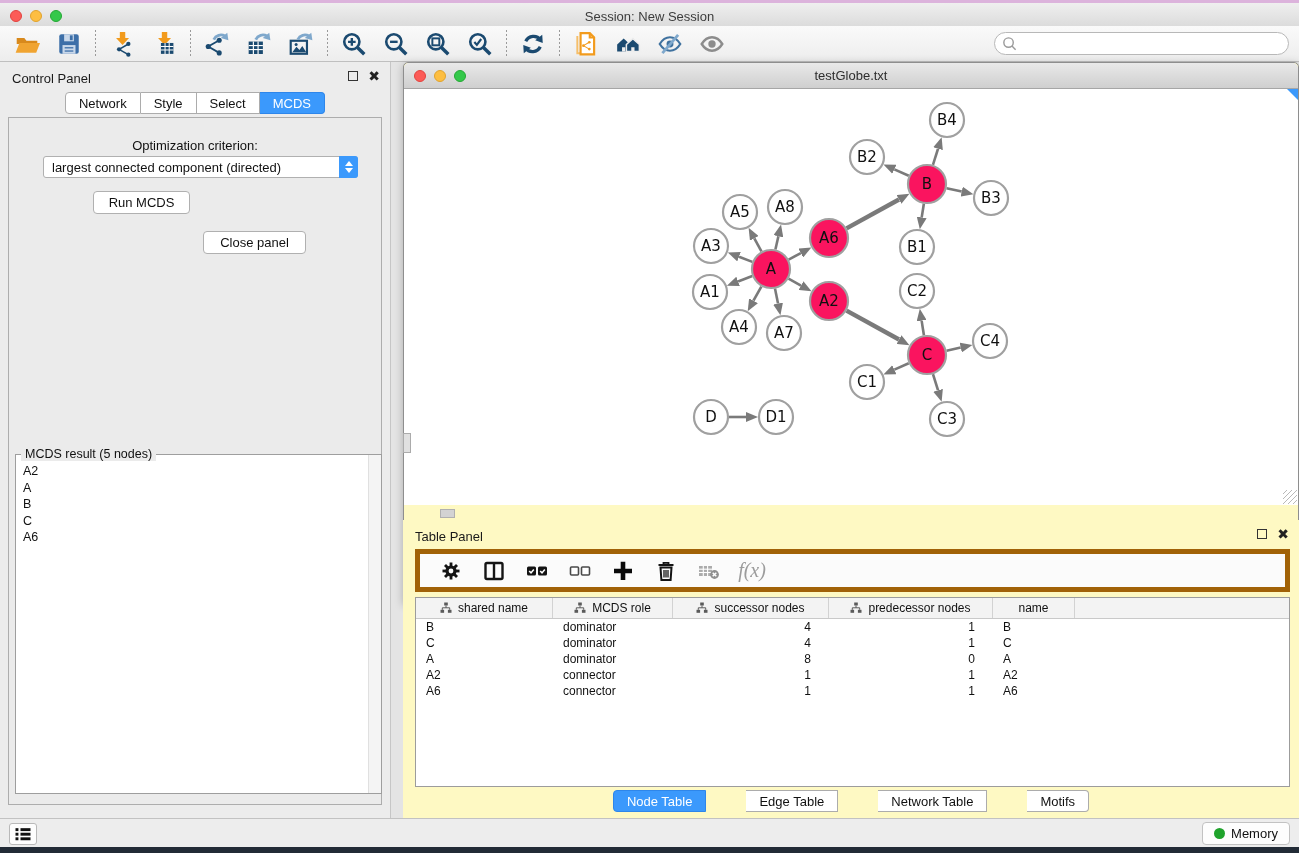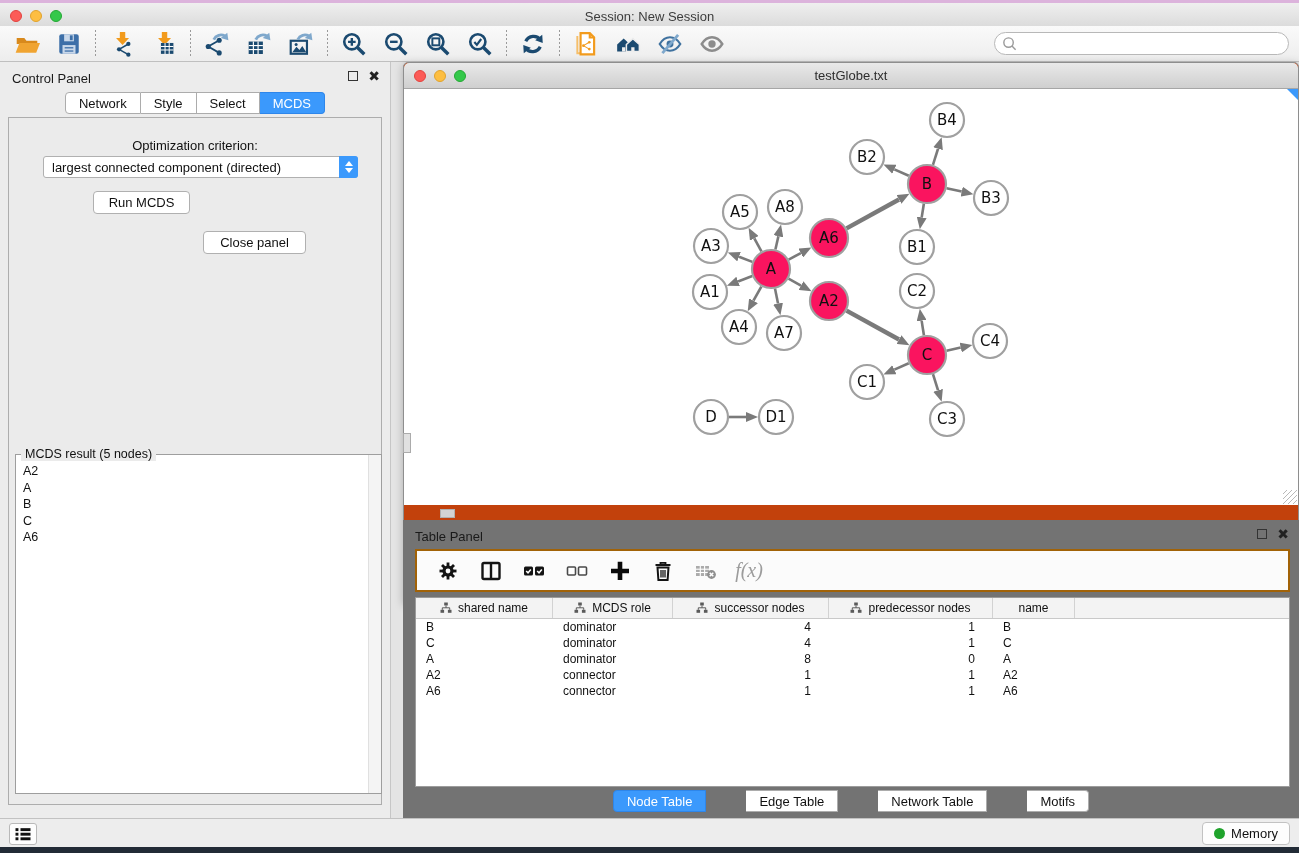--- a/index.html
+++ b/index.html
@@ -73,41 +73,41 @@
   #result-legend { position:absolute; left:5px; top:-8px; background:#EBEBEB; padding:0 4px;
     font-size:12.5px; color:#111; }
   #result-list { position:absolute; left:1px; top:6px; bottom:1px; right:13px; overflow:hidden;
     font-size:12.5px; color:#111; padding:2px 6px; }
   .result-item { line-height:16.5px; cursor:default; }
   #result-scroll { position:absolute; right:0; top:0; bottom:0; width:13px;
     background:#F4F4F4; border-left:1px solid #E0E0E0; cursor:pointer; }
 
   
   #net-window { position:absolute; left:403px; top:0; width:896px; height:541px;
-    border:1px solid #8E8E8E; border-radius:5px 5px 0 0; background:#c2410c;
+    border:1px solid #8E8E8E; border-radius:5px 5px 0 0; background:#fef9c3;
     box-shadow:0 2px 8px rgba(0,0,0,0.25); }
   #net-titlebar { height:26px; background:linear-gradient(#E9E9E9,#CFCFCF);
     border-bottom:1px solid #A6A6A6; border-radius:5px 5px 0 0; position:relative;
     display:flex; align-items:center; }
   #net-titlebar .title { position:absolute; left:0; right:0; text-align:center; font-size:13px; color:#2E2E2E; }
   #net-canvas { position:relative; width:100%; height:416px; background:#FFF; overflow:hidden; }
   #graph-svg { position:absolute; left:0; top:0; }
   #net-corner { position:absolute; right:0; top:0; width:0; height:0;
     border-top:11px solid #3B99FC; border-left:11px solid transparent; }
   #net-grip-left { position:absolute; left:-1px; top:370px; width:8px; height:20px;
     background:#E0E0E0; border:1px solid #ABABAB; cursor:pointer; }
   #net-resize { position:absolute; right:1px; bottom:1px; width:14px; height:14px; cursor:nwse-resize;
     background:repeating-linear-gradient(135deg, transparent 0 2.5px, #B9B9B9 2.5px 3.5px); }
   #split-grip { position:absolute; left:440px; top:447px; width:15px; height:9px;
     background:#D3D3D3; border:1px solid #B0B0B0; cursor:row-resize; }
 
   
-  #table-panel { position:absolute; left:403px; top:458px; width:896px; height:298px; background:#737373; }
+  #table-panel { position:absolute; left:403px; top:458px; width:896px; height:298px; background:#fef9c3; }
   #tp-toolbar { position:absolute; left:12px; right:9px; top:29px; height:43px;
-    background:#FBFBFB; border:2px solid #a16207; display:flex; align-items:center; gap:17px; padding-left:18px; }
+    background:#FBFBFB; border:5px solid #a16207; display:flex; align-items:center; gap:17px; padding-left:18px; }
   .tp-icon { width:26px; height:26px; display:flex; align-items:center; justify-content:center; cursor:pointer; }
   .tp-icon svg { width:24px; height:24px; }
   .fx-label { font-family:"Liberation Serif","DejaVu Serif",serif; font-style:italic;
     font-size:20px; color:#9C9C9C; }
   #tp-table { position:absolute; left:12px; right:9px; top:77px; height:190px;
     background:#FFF; border:1px solid #9C9C9C; overflow:hidden; }
   #tp-header { display:flex; height:21px; background:#F3F3F3; border-bottom:1px solid #C9C9C9; }
   .th-cell { display:flex; align-items:center; justify-content:center; gap:6px;
     border-right:1px solid #D2D2D2; font-size:12px; color:#111; cursor:pointer; }
   .th-cell svg { width:12px; height:12px; flex:none; }

